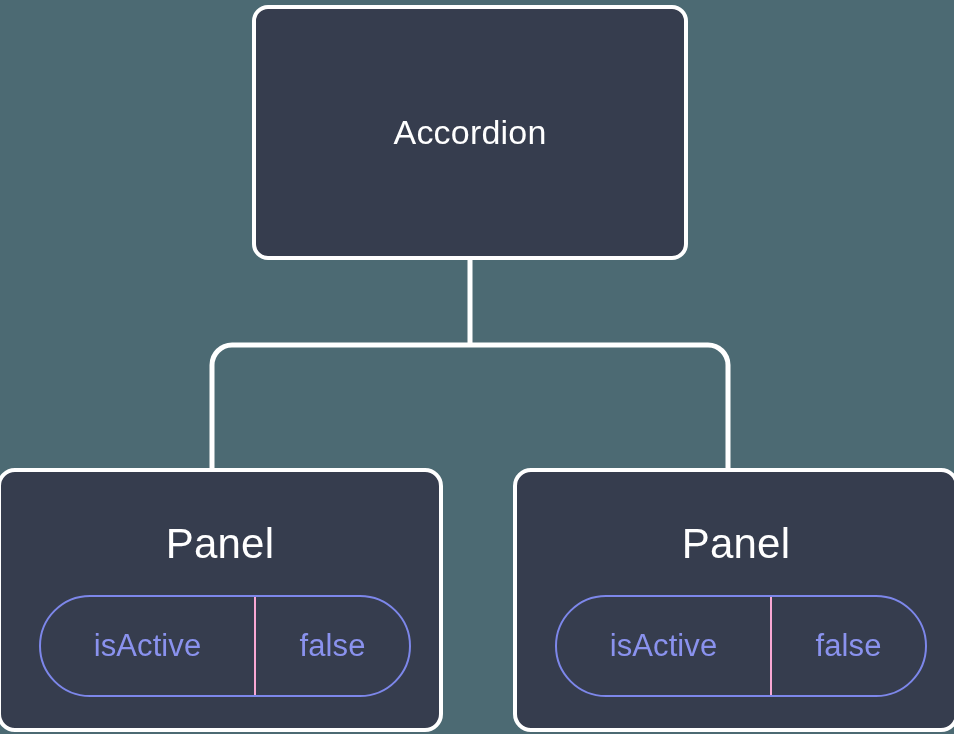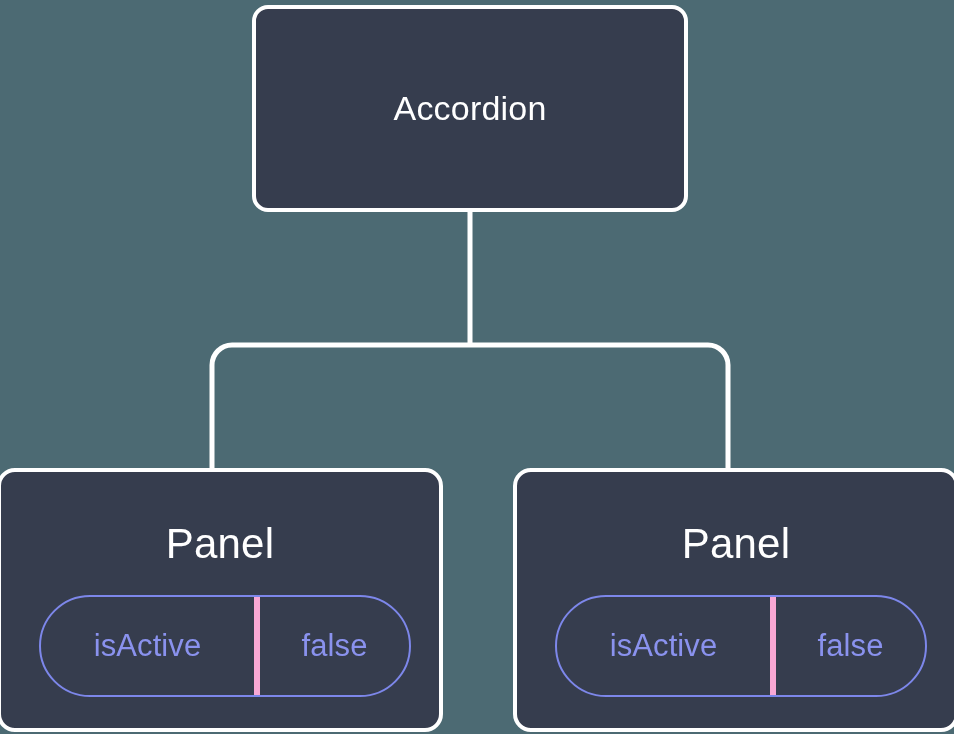--- a/index.html
+++ b/index.html
@@ -42,21 +42,21 @@
     border-radius: 16px;
     display: flex;
     flex-direction: column;
     align-items: center;
   }
 
   .node-root {
     left: 252px;
     top: 5px;
     width: 436px;
-    height: 207px;
+    height: 255px;
     justify-content: center;
   }
 
   .node-title {
     color: #ffffff;
     font-size: 34px;
     font-weight: 400;
     line-height: 1.15;
     letter-spacing: 0.2px;
     white-space: nowrap;
@@ -95,21 +95,21 @@
     align-items: center;
     justify-content: center;
     color: #8a92ee;
     font-size: 31px;
     font-weight: 400;
     white-space: nowrap;
     letter-spacing: 0.1px;
   }
   .prop-key {
     width: 213px;
-    border-right: 6px solid #f9a8d4;
+    border-right: 2px solid #f9a8d4;
   }
   .prop-value {
     flex: 1 1 auto;
   }
 </style>
 </head>
 <body>
 
 <div id="stage">
 

